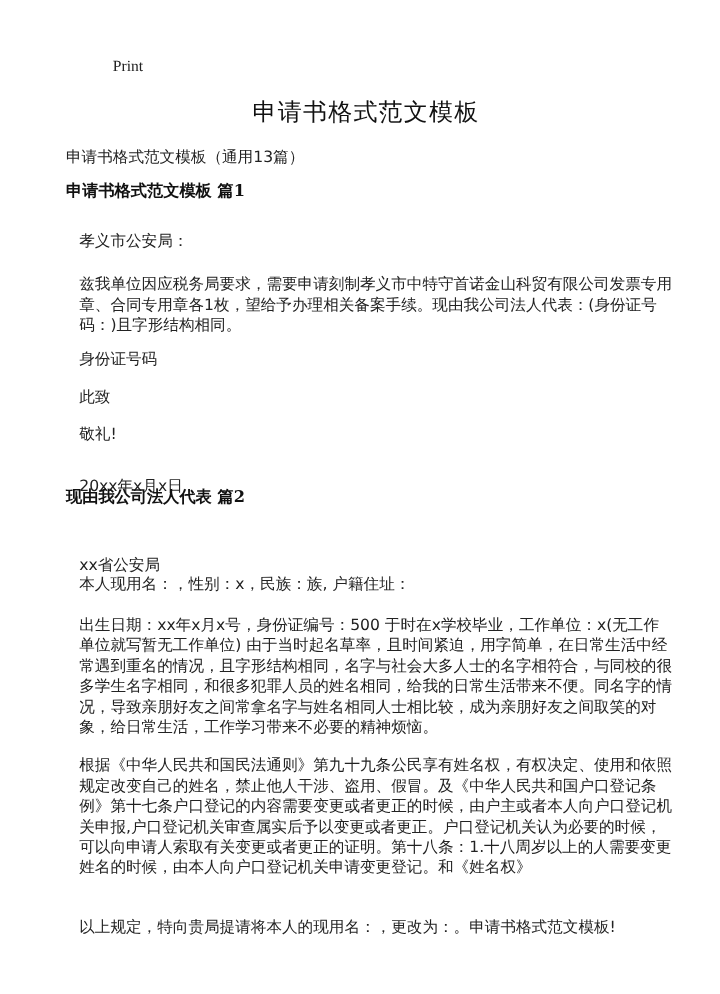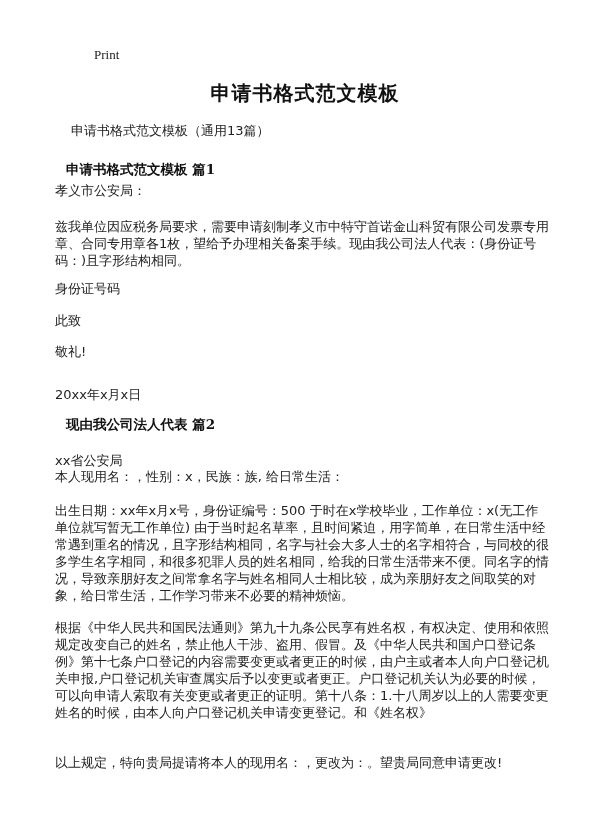--- a/index.html
+++ b/index.html
@@ -9,45 +9,45 @@
     color: #1a1a1a;
   }
   .page { position: absolute; left: 55px; top: 0; width: 500px; }
   .print-link {
     position: absolute; top: 47px; left: 0;
     font-family: Liberation Serif, serif;
     font-size: 13px; color: #222; margin-left: 39px;
   }
   .title {
     position: absolute; top: 80px; left: 0; width: 500px; text-align: center;
-    font-size: 20px; font-weight: bold; color: #111; margin: 0; letter-spacing: 1px;
+    font-size: 20px; font-weight: normal; color: #111; margin: 0; letter-spacing: 1px;
   }
-  .subtitle { position: absolute; top: 122px; left: 0; font-size: 13px; color: #222; margin-left: 16px; }
+  .subtitle { position: absolute; top: 122px; left: 0; font-size: 13px; color: #222; }
   .h2 {
     position: absolute; left: 0; font-size: 13.5px; font-weight: bold; color: #111;
-    font-family: "DejaVu Serif", "Liberation Serif", serif; margin: 11px; text-align: center;
+    font-family: "DejaVu Serif", "Liberation Serif", serif; margin: 0; text-align: center;
   }
-  .p { position: absolute; left: 0; width: 495px; font-size: 13px; line-height: 17px; color: #222; margin: 0; }
+  .p { position: absolute; left: 0; width: 495px; font-size: 13px; line-height: 17px; color: #222; margin: 11px; }
 </style>
 </head>
 <body>
 
 <div class="page">
   <a class="print-link">Print</a>
 
   <h1 class="title">申请书格式范文模板</h1>
   <div class="subtitle">申请书格式范文模板（通用13篇）</div>
 
   <h2 class="h2" style="top:150px">申请书格式范文模板 篇1</h2>
   <p class="p" style="top:182px">孝义市公安局：</p>
   <p class="p" style="top:218px">兹我单位因应税务局要求，需要申请刻制孝义市中特守首诺金山科贸有限公司发票专用章、合同专用章各1枚，望给予办理相关备案手续。现由我公司法人代表：(身份证号码：)且字形结构相同。</p>
   <p class="p" style="top:280px">身份证号码</p>
   <p class="p" style="top:312px">此致</p>
   <p class="p" style="top:343px">敬礼!</p>
   <p class="p" style="top:386px">20xx年x月x日</p>
 
   <h2 class="h2" style="top:405px">现由我公司法人代表 篇2</h2>
   <p class="p" style="top:452px">xx省公安局</p>
-  <p class="p" style="top:468px">本人现用名：，性别：x，民族：族, 给日常生活：</p>
+  <p class="p" style="top:468px">本人现用名：，性别：x，民族：族, 户籍住址：</p>
   <p class="p" style="top:502px">出生日期：xx年x月x号，身份证编号：500 于时在x学校毕业，工作单位：x(无工作单位就写暂无工作单位) 由于当时起名草率，且时间紧迫，用字简单，在日常生活中经常遇到重名的情况，且字形结构相同，名字与社会大多人士的名字相符合，与同校的很多学生名字相同，和很多犯罪人员的姓名相同，给我的日常生活带来不便。同名字的情况，导致亲朋好友之间常拿名字与姓名相同人士相比较，成为亲朋好友之间取笑的对象，给日常生活，工作学习带来不必要的精神烦恼。</p>
   <p class="p" style="top:619px">根据《中华人民共和国民法通则》第九十九条公民享有姓名权，有权决定、使用和依照规定改变自己的姓名，禁止他人干涉、盗用、假冒。及《中华人民共和国户口登记条例》第十七条户口登记的内容需要变更或者更正的时候，由户主或者本人向户口登记机关申报,户口登记机关审查属实后予以变更或者更正。户口登记机关认为必要的时候，可以向申请人索取有关变更或者更正的证明。第十八条：1.十八周岁以上的人需要变更姓名的时候，由本人向户口登记机关申请变更登记。和《姓名权》</p>
-  <p class="p" style="top:754px">以上规定，特向贵局提请将本人的现用名：，更改为：。望贵局同意申请更改!</p>
+  <p class="p" style="top:754px">以上规定，特向贵局提请将本人的现用名：，更改为：。申请书格式范文模板!</p>
 </div>
 
 </body></html>

